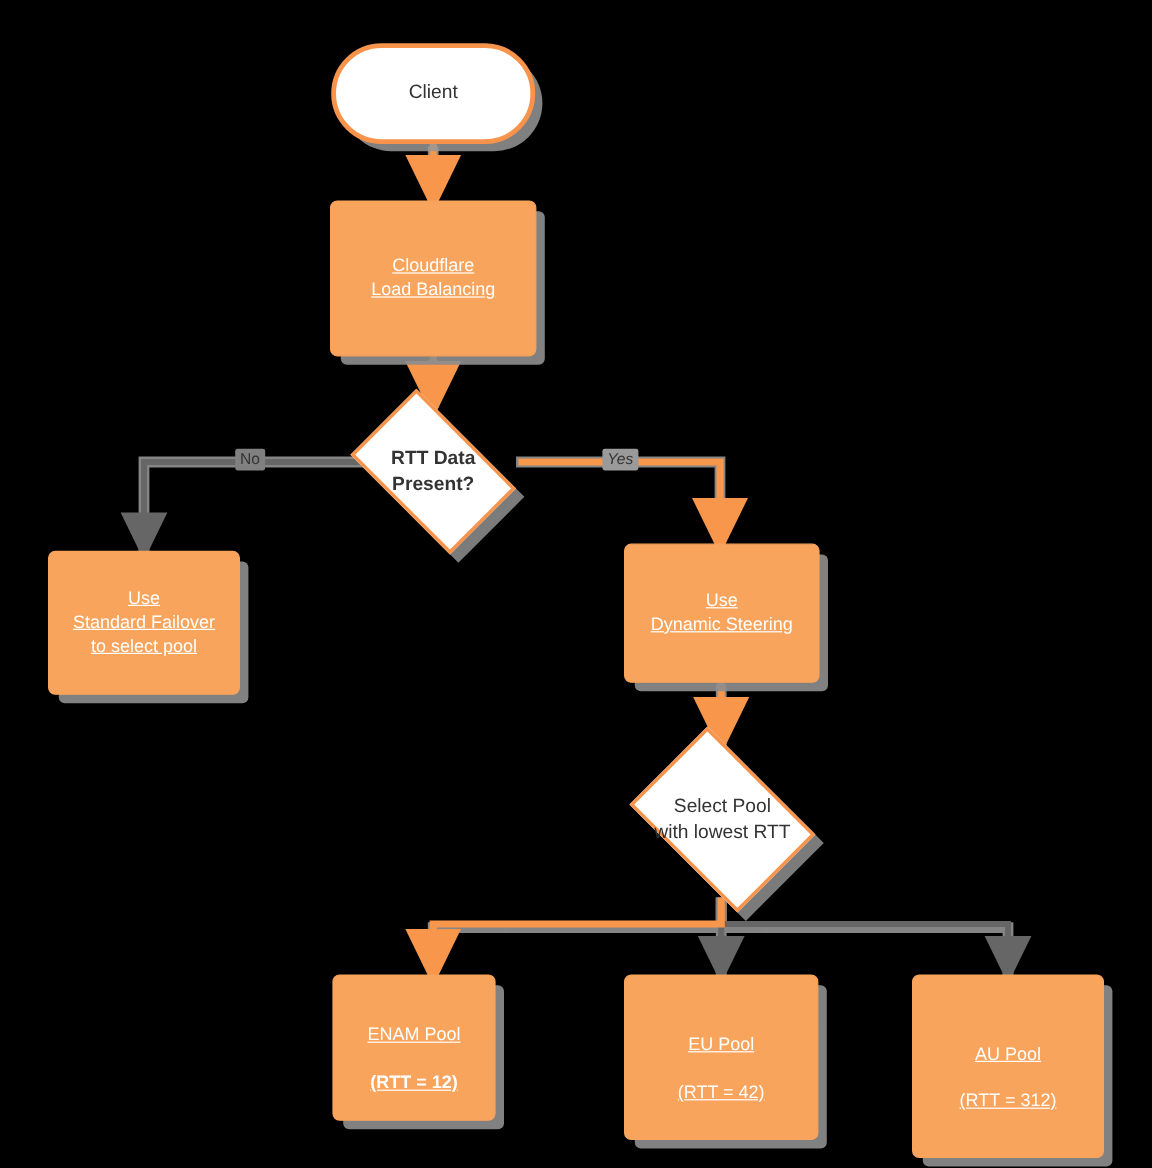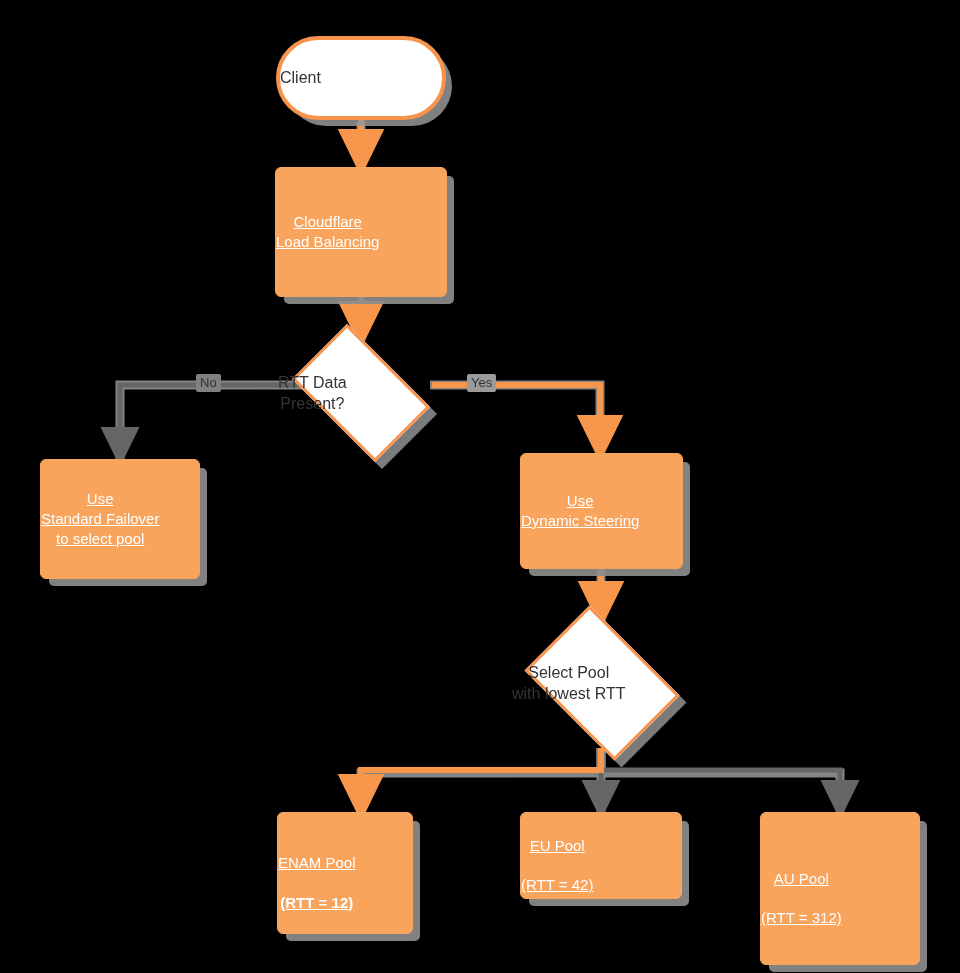--- a/index.html
+++ b/index.html
@@ -22,21 +22,21 @@
     width: 960px;
     height: 973px;
   }
 
   
   .node {
     position: absolute;
     box-sizing: border-box;
     display: flex;
     align-items: center;
-    justify-content: flex-start;
+    justify-content: center;
     text-align: center;
     line-height: 1.32;
     z-index: 5;
   }
   .node .lbl {
     white-space: pre-line;
     pointer-events: none;
   }
 
   
@@ -140,32 +140,32 @@
       <path d="M361,120 L361,166" marker-end="url(#arrow-orange)"></path>
       <path d="M361,297 L361,338" marker-end="url(#arrow-orange)"></path>
       <path d="M432,385 L600,385 L600,452" marker-end="url(#arrow-orange)"></path>
       <path d="M601,568 L601,618" marker-end="url(#arrow-orange)"></path>
       <path d="M601,748 L601,770 L361,770 L361,811" marker-end="url(#arrow-orange)"></path>
     </g>
   </svg>
 
   <div class="edge-label" style="left:196px; top:374px;">No</div>
 
-  <div class="edge-label on-orange" style="left:467px; top:374px;">Yes</div>
+  <div class="edge-label on-orange" style="left:502px; top:374px;font-style:italic;">Yes</div>
 
   <div class="node node-stadium" style="left:276px; top:36px; width:170px; height:84px;">
     <span class="lbl">Client</span>
   </div>
 
   <div class="node node-process" style="left:275px; top:167px; width:172px; height:130px;">
     <span class="lbl">Cloudflare
 Load Balancing</span>
   </div>
 
-  <div class="node node-diamond" style="left:278px; top:338px; width:166px; height:110px;">
+  <div class="node node-diamond" style="left:278px; top:338px; width:166px; height:110px;font-weight:bold;">
     <span class="dmd-shadow"></span>
     <span class="dmd-shape"></span>
     <span class="lbl">RTT Data
 Present?</span>
   </div>
 
   <div class="node node-process" style="left:40px; top:459px; width:160px; height:120px;">
     <span class="lbl">Use
 Standard Failover
 to select pool</span>
@@ -183,21 +183,21 @@
 with lowest RTT</span>
   </div>
 
   <div class="node node-process" style="left:277px; top:812px; width:136px; height:122px;">
     <span class="lbl">
       <span>ENAM Pool</span><br>
       <span class="bold-line">(RTT = 12)</span>
     </span>
   </div>
 
-  <div class="node node-process" style="left:520px; top:812px; width:162px; height:87px;">
+  <div class="node node-process" style="left:520px; top:812px; width:162px; height:138px;">
     <span class="lbl">
       <span>EU Pool</span><br>
       <span>(RTT = 42)</span>
     </span>
   </div>
 
   <div class="node node-process" style="left:760px; top:812px; width:160px; height:153px;">
     <span class="lbl">
       <span>AU Pool</span><br>
       <span>(RTT = 312)</span>

